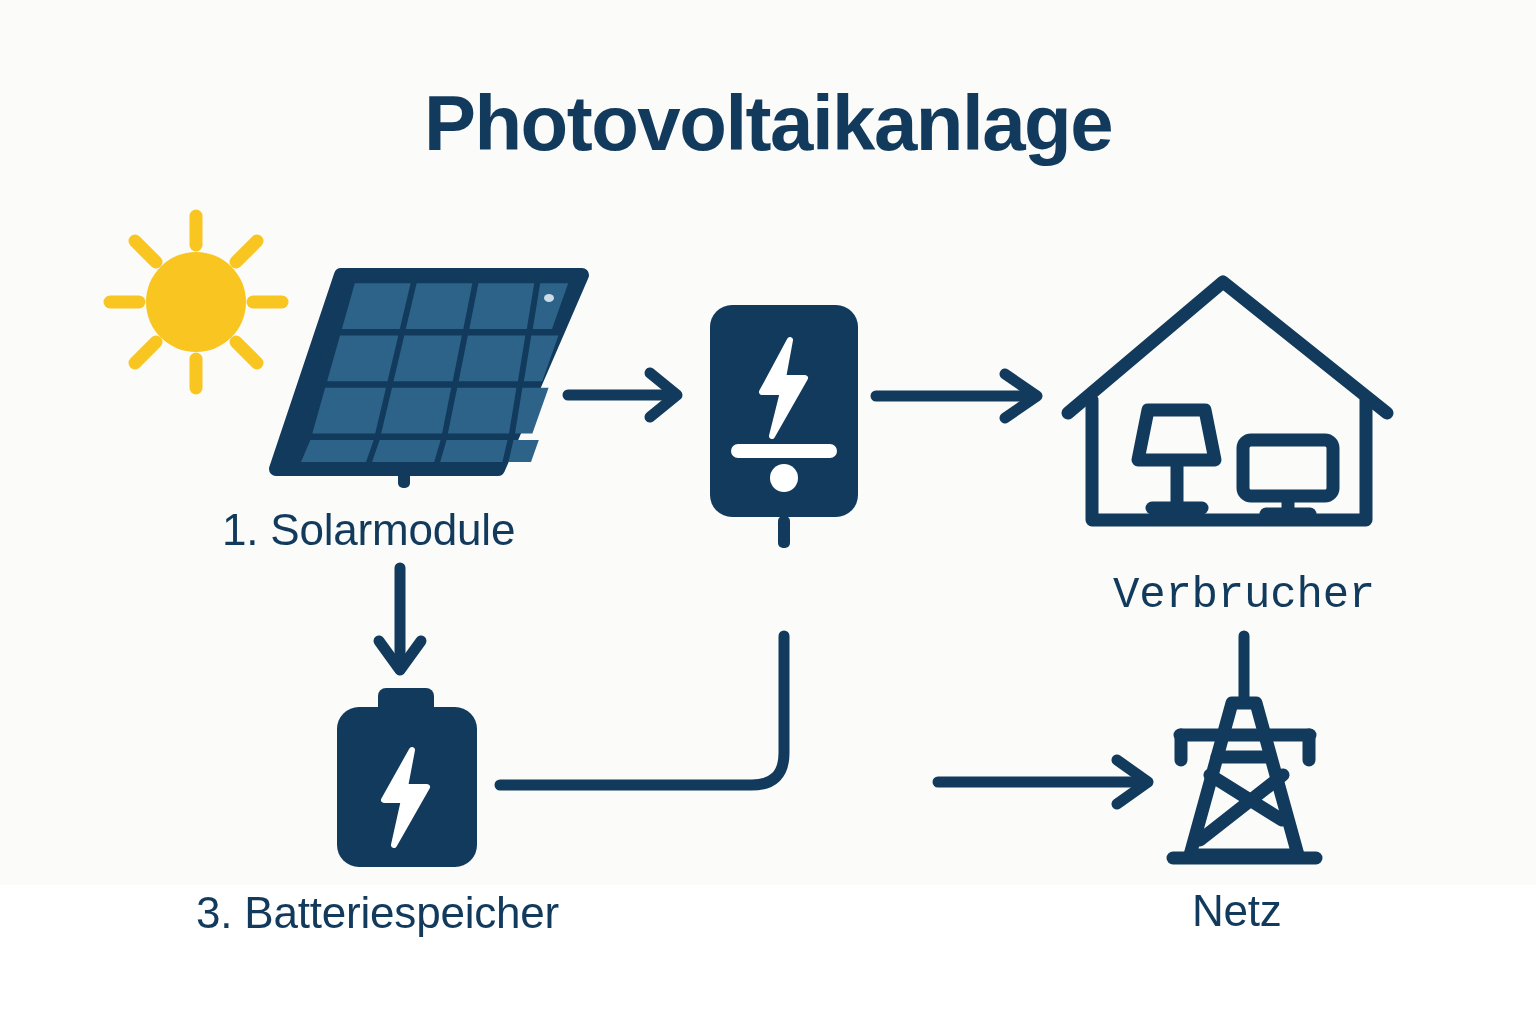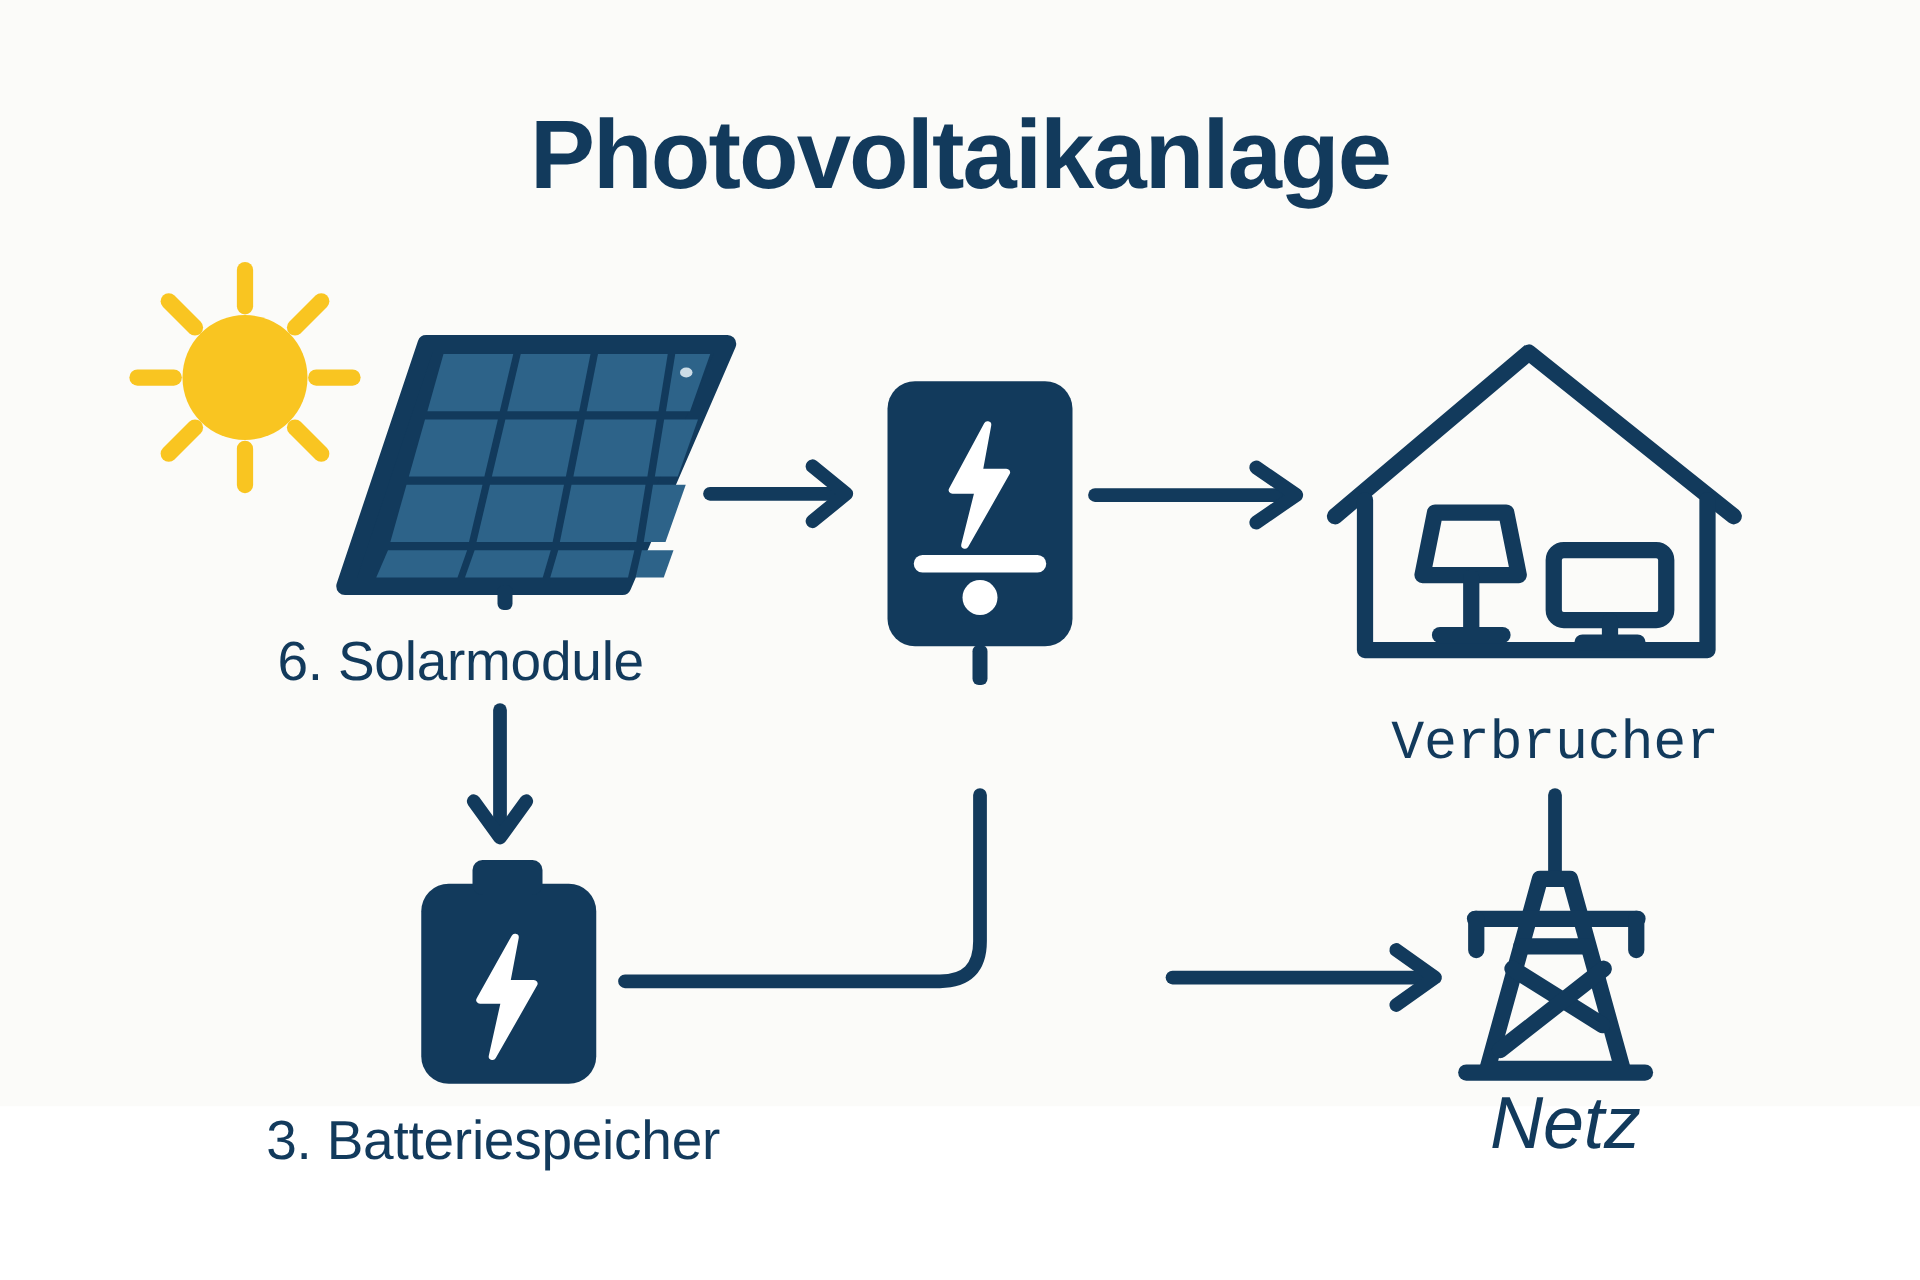--- a/index.html
+++ b/index.html
@@ -41,23 +41,23 @@
     top: 78px;
     text-align: center;
     font-size: 78px;
     font-weight: 700;
     color: #123a5c;
     letter-spacing: -1.5px;
     font-family: "Liberation Sans", "DejaVu Sans", sans-serif;
   }
   .lbl-solar      { left: 222px;  top: 505px; font-size: 44px; }
   .lbl-inverter   { left: 585px;  top: 570px; font-size: 44px; }
-  .lbl-battery    { left: 213px;  top: 888px; font-size: 44px; }
+  .lbl-battery    { left: 196px;  top: 888px; font-size: 44px; }
   .lbl-consumer   { left: 1113px; top: 570px; font-size: 44px; font-family: Liberation Mono, monospace; }
-  .lbl-grid       { left: 1192px; top: 864px; font-size: 59px; font-style: italic; }
+  .lbl-grid       { left: 1192px; top: 886px; font-size: 44px; }
 </style>
 </head>
 <body>
 
 <div id="canvas">
 
   <div id="page-title">Photovoltaikanlage</div>
 
   <svg id="diagram-svg" viewBox="0 0 1536 1024">
 
@@ -178,18 +178,18 @@
 
       <line x1="1210" y1="775" x2="1282" y2="820"></line>
       <line x1="1283" y1="775" x2="1200" y2="840"></line>
       <line x1="1217" y1="757" x2="1270" y2="757"></line>
 
       <line x1="1173" y1="858" x2="1316" y2="858"></line>
     </g>
 
   </svg>
 
-  <div class="lbl lbl-solar">6. Solarmodule</div>
+  <div class="lbl lbl-solar">1. Solarmodule</div>
   <div class="lbl lbl-battery">3. Batteriespeicher</div>
   <div class="lbl lbl-consumer">Verbrucher</div>
   <div class="lbl lbl-grid">Netz</div>
 
 </div>
 
 </body></html>

